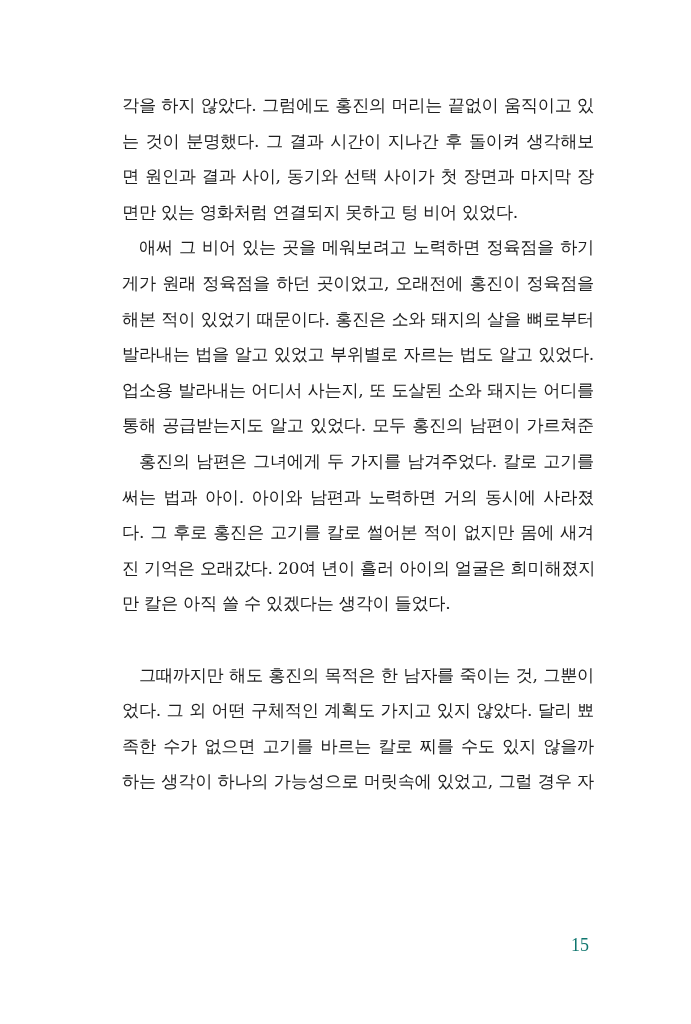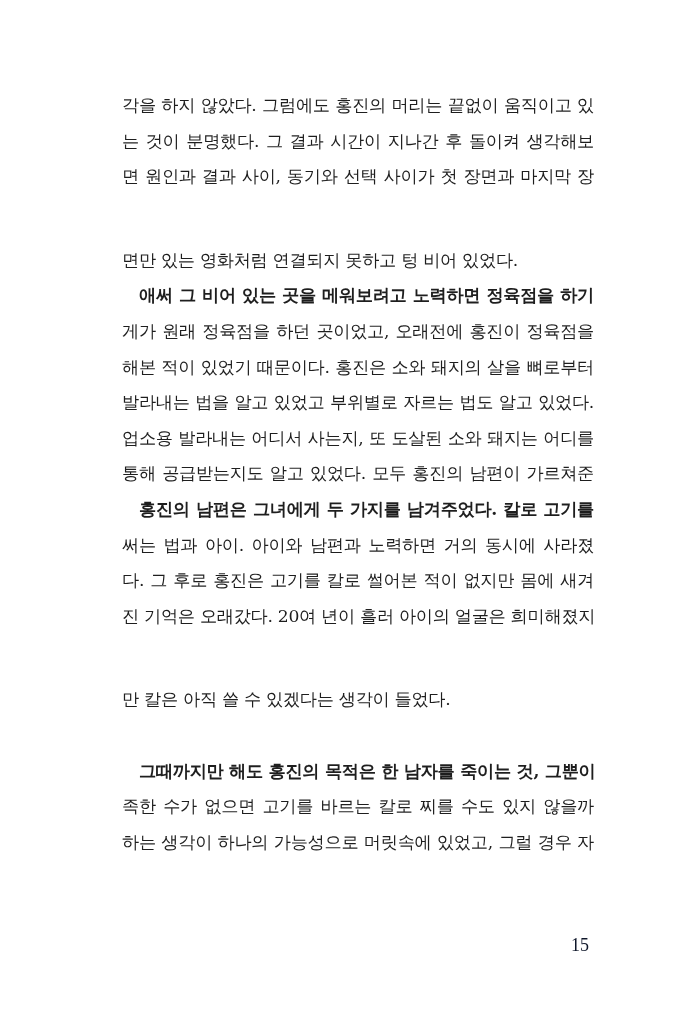--- a/index.html
+++ b/index.html
@@ -32,36 +32,34 @@
     }
     .line {
       height: 35.6px;
       line-height: 35.6px;
       white-space: nowrap;
       text-align: justify;
       text-align-last: justify;
     }
     .line.last {
       text-align-last: left;
-      margin-top: 48px;
     }
     .line.indent {
       padding-left: 17px;
-      font-weight: bold;
     }
     .blank {
       height: 35.6px;
     }
     .page-number {
       position: absolute;
       left: 571px;
       top: 935px;
       font-family: "Liberation Serif", serif;
       font-size: 18px;
-      color: #0f172a;
+      color: #0f766e;
     }
   </style>
 </head>
 <body>
 
 <div class="page">
   <div class="text-block">
 
     <div>
       <div class="line">각을 하지 않았다. 그럼에도 홍진의 머리는 끝없이 움직이고 있</div>
@@ -84,20 +82,21 @@
       <div class="line">써는 법과 아이. 아이와 남편과 노력하면 거의 동시에 사라졌</div>
       <div class="line">다. 그 후로 홍진은 고기를 칼로 썰어본 적이 없지만 몸에 새겨</div>
       <div class="line">진 기억은 오래갔다. 20여 년이 흘러 아이의 얼굴은 희미해졌지</div>
       <div class="line last">만 칼은 아직 쓸 수 있겠다는 생각이 들었다.</div>
     </div>
 
     <div class="blank"></div>
 
     <div>
       <div class="line indent">그때까지만 해도 홍진의 목적은 한 남자를 죽이는 것, 그뿐이</div>
+      <div class="line">었다. 그 외 어떤 구체적인 계획도 가지고 있지 않았다. 달리 뾰</div>
       <div class="line">족한 수가 없으면 고기를 바르는 칼로 찌를 수도 있지 않을까</div>
       <div class="line">하는 생각이 하나의 가능성으로 머릿속에 있었고, 그럴 경우 자</div>
     </div>
 
   </div>
 
   <div class="page-number">15</div>
 </div>
 
 </body></html>

